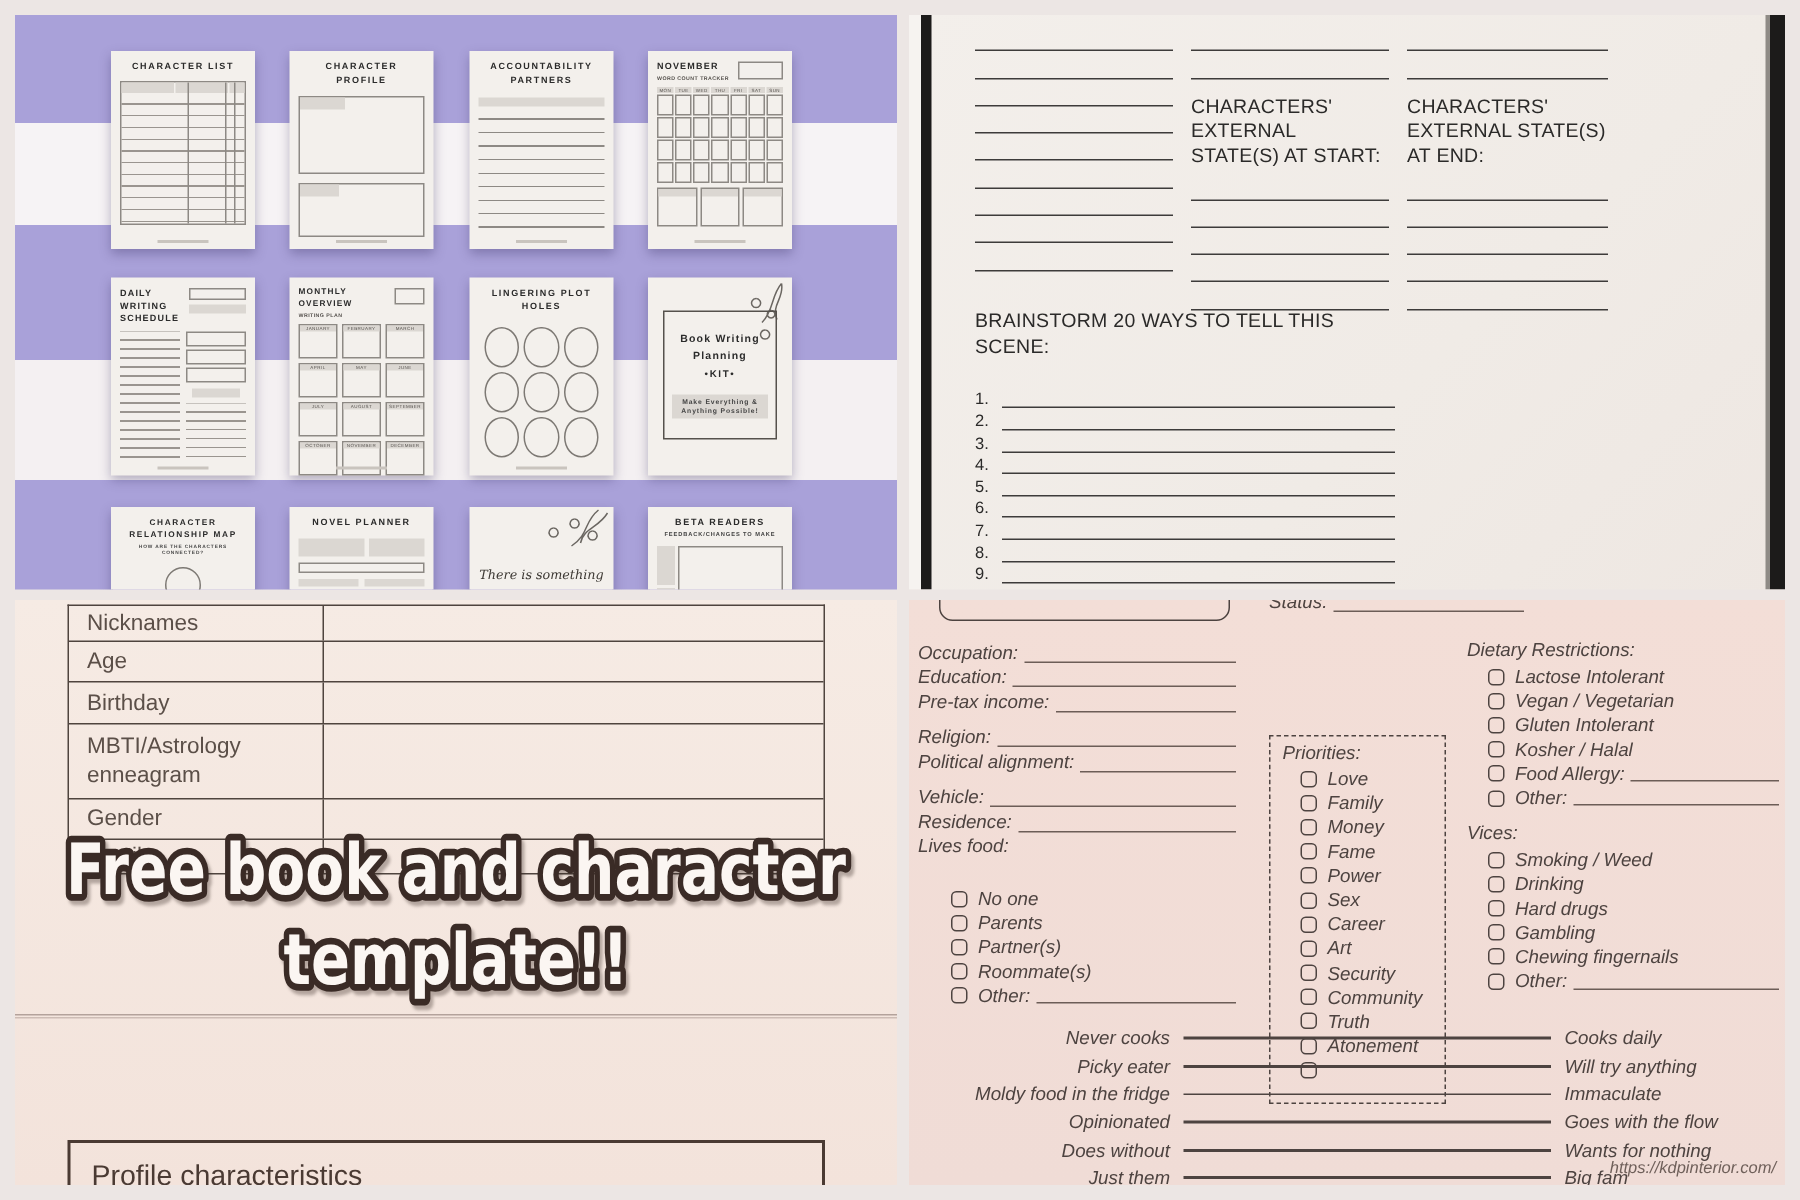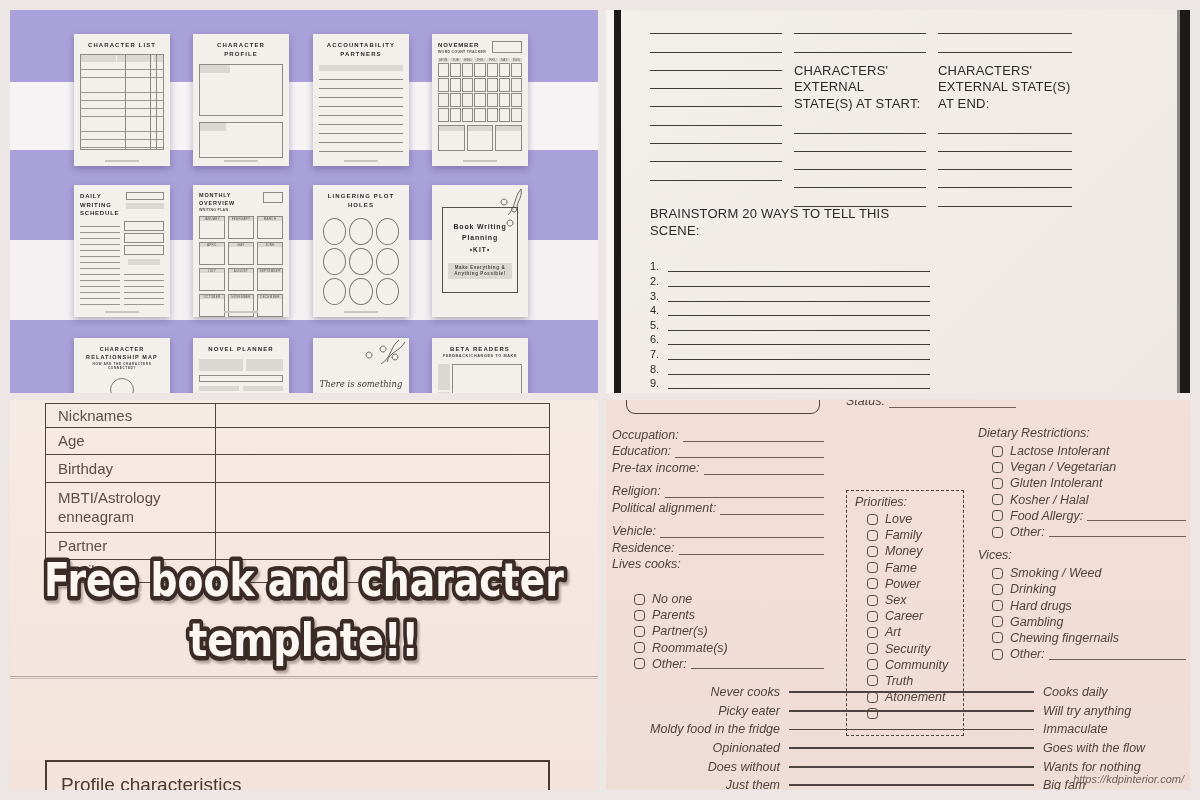--- a/index.html
+++ b/index.html
@@ -426,21 +426,21 @@
     </div>
     <div class="bl-row" style="height:27px;">
       <div class="lab">Birthday</div>
         <div class="val"></div>
     </div>
     <div class="bl-row" style="height:49px;">
       <div class="lab">MBTI/Astrology enneagram</div>
         <div class="val"></div>
     </div>
     <div class="bl-row" style="height:26px;">
-      <div class="lab">Partner</div>
+      <div class="lab">Gender</div>
         <div class="val"></div>
     </div>
     <div class="bl-row" style="height:22px;">
       <div class="lab">Family</div>
         <div class="val"></div>
     </div>
   </div>
 
   <svg class="bubble-svg" width="588" height="150">
     <text x="294" y="58" text-anchor="middle" textLength="520" lengthAdjust="spacingAndGlyphs" font-family="DejaVu Sans, sans-serif" font-size="47" font-weight="bold" fill="#fbf6f2" stroke="#3a2b26" stroke-width="9" paint-order="stroke" stroke-linejoin="round">Free book and character</text>
@@ -487,21 +487,21 @@
     <div class="group-gap"></div>
     <div class="fl">
         <span>Vehicle:</span>
         <span class="fill-line"></span>
       </div>
     <div class="fl">
         <span>Residence:</span>
         <span class="fill-line"></span>
       </div>
     <div class="fl">
-        <span>Lives cooks:</span>
+        <span>Lives food:</span>
       </div>
     <div style="padding-left:22px;margin-top:20px;">
       <div class="cbrow">
           <span class="cb"></span>
           <span class="cbl">No one</span>
         </div>
       <div class="cbrow">
           <span class="cb"></span>
           <span class="cbl">Parents</span>
         </div>

